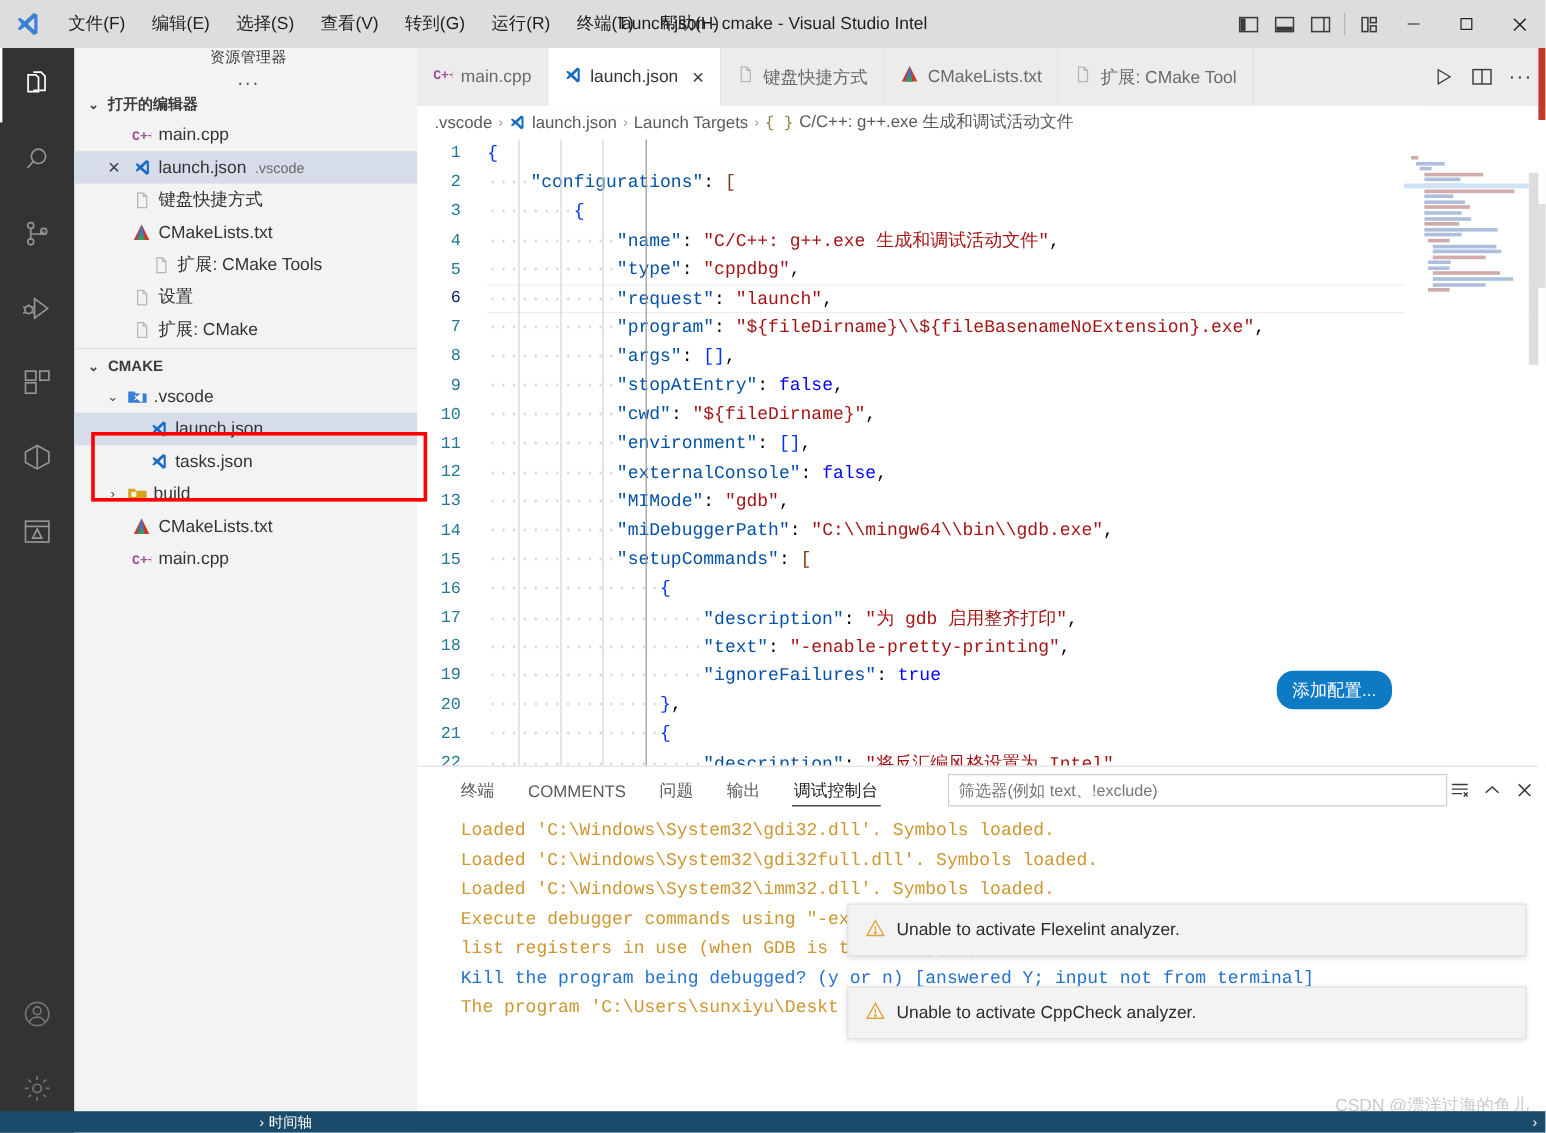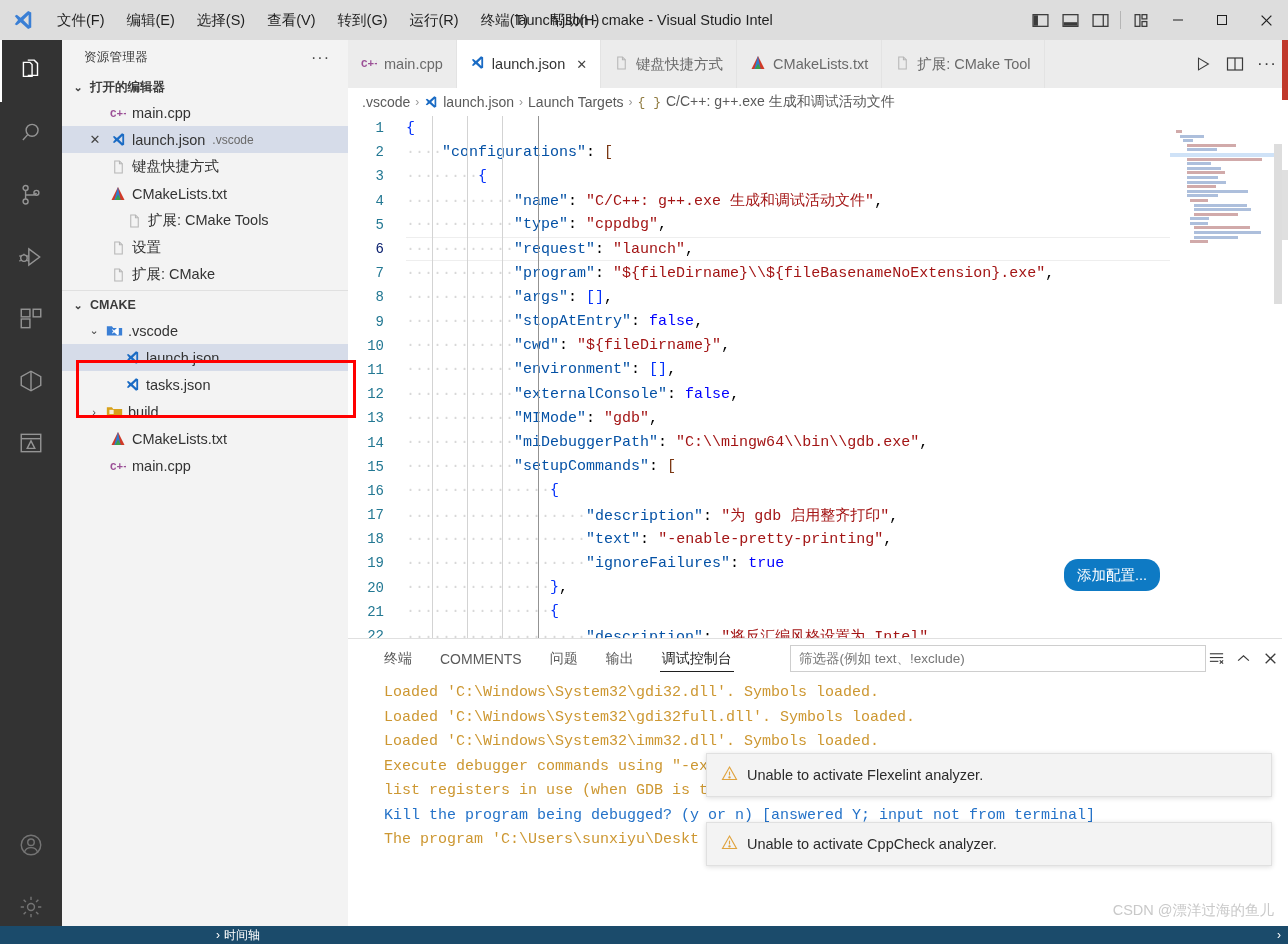--- a/index.html
+++ b/index.html
@@ -52,20 +52,21 @@
   .act-spacer { flex: 1; }
 
   
   .sidebar {
     position: absolute; left: 62px; top: 40px; width: 286px; height: 904px;
     background: #f3f3f3; overflow: hidden;
   }
   .side-header {
     height: 35px; display: flex; align-items: center; justify-content: space-between;
     padding: 0 18px 0 22px;
+    flex-direction: column;
   }
   .side-title { font-size: 12.5px; color: #3b3b3b; letter-spacing: .3px; }
   .side-dots { font-size: 16px; color: #4a4a4a; letter-spacing: 1px; line-height: 10px; }
   .sect-header {
     height: 24px; display: flex; align-items: center; gap: 4px;
     padding-left: 8px; font-size: 12.5px; font-weight: bold; color: #3b3b3b;
   }
   .chev { width: 16px; display: inline-block; text-align: center; font-size: 11px; color: #424242; }
   .tree-row {
     height: 27px; display: flex; align-items: center; font-size: 14.5px; color: #333;
@@ -177,21 +178,21 @@
   
   .notif {
     position: absolute; background: #f3f3f3; border: 1px solid #e0e0e0;
     display: flex; align-items: center; gap: 9px; padding: 0 14px;
     font-size: 14.5px; color: #2b2b2b; box-shadow: 0 1px 5px rgba(0,0,0,.14);
     font-family: "Liberation Sans", sans-serif;
   }
   .warn-tri { flex: 0 0 17px; }
 
   .watermark {
-    position: absolute; right: 14px; bottom: 24px; font-size: 14.5px; color: #c9c9c9;
+    position: absolute; right: 14px; bottom: 13px; font-size: 14.5px; color: #c9c9c9;
     white-space: nowrap;
   }
 
   
   .statusbar {
     position: absolute; left: 0; bottom: 0; width: 1288px; height: 18px;
     background: #1b4b6b; display: flex; align-items: center; color: #fff;
     font-size: 12px; overflow: hidden;
   }
   .sb-item { display: flex; align-items: center; gap: 4px; padding: 0 7px; height: 18px; white-space: nowrap; }

